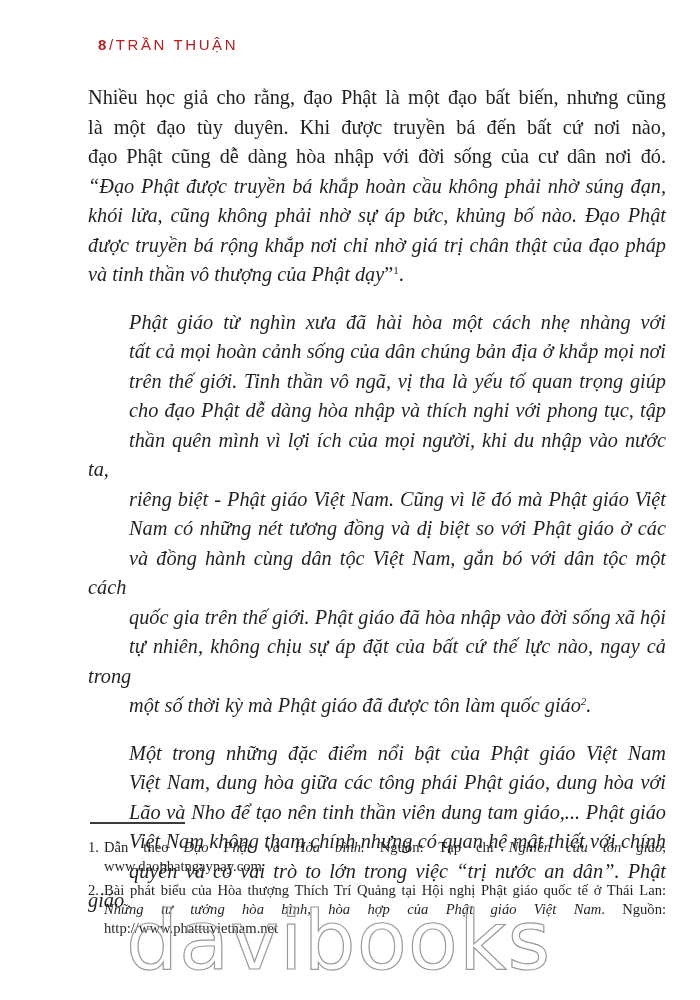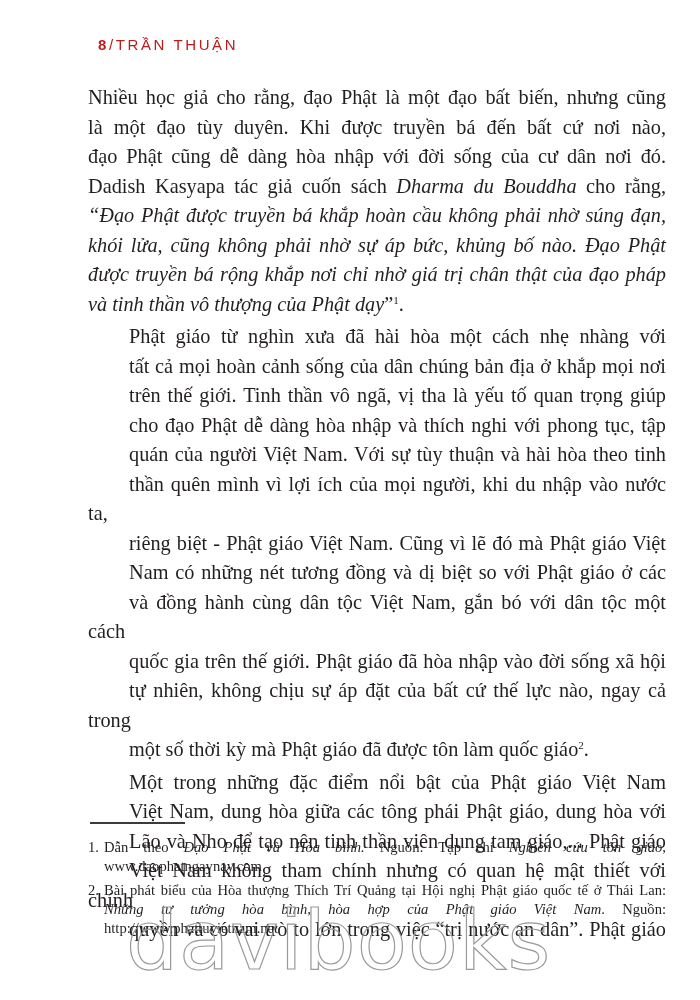--- a/index.html
+++ b/index.html
@@ -12,21 +12,21 @@
     position: absolute; left: 98px; top: 36px;
     font-family: Liberation Sans, sans-serif;
     font-size: 15px; letter-spacing: 2.6px; color: #b91c1c;
   }
   .running-head .pg { font-weight: bold; }
   .body-text {
     position: absolute; left: 88px; top: 83px; width: 578px;
     font-size: 20.3px; line-height: 29.5px; text-align: justify;
   }
   .body-text p { margin: 0; }
-  .body-text p + p { margin-top: 3px; }
+  .body-text p + p { margin-top: 18px; font-style: italic; }
   .body-text p.indent { text-indent: 41px; }
   .line { display: block; text-align-last: justify; }
   .line.last { text-align-last: left; }
   i { font-style: italic; }
   sup { font-size: 11px; vertical-align: 7px; line-height: 0; }
   .rule {
     position: absolute; left: 90px; top: 822px; width: 95px; height: 1.5px;
     background: #3b3b3b;
   }
   .footnotes {
@@ -55,32 +55,30 @@
 
 <div class="running-head">
   <span class="pg">8</span><span>/</span><span>TRẦN THUẬN</span>
 </div>
 
 <div class="body-text" id="body-text">
     <p>
       <span class="line"><span>Nhiều học giả cho rằng, đạo Phật là một đạo bất biến, nhưng cũng</span></span>
       <span class="line"><span>là một đạo tùy duyên. Khi được truyền bá đến bất cứ nơi nào,</span></span>
       <span class="line"><span>đạo Phật cũng dễ dàng hòa nhập với đời sống của cư dân nơi đó.</span></span>
-      <span class="line"><span>Dadish Kasyapa tác giả cuốn sách </span><i>Dharma du Bouddha</i><span> cho rằng,</span></span>
       <span class="line"><i>“Đạo Phật được truyền bá khắp hoàn cầu không phải nhờ súng đạn,</i></span>
       <span class="line"><i>khói lửa, cũng không phải nhờ sự áp bức, khủng bố nào. Đạo Phật</i></span>
       <span class="line"><i>được truyền bá rộng khắp nơi chỉ nhờ giá trị chân thật của đạo pháp</i></span>
       <span class="line last"><i>và tinh thần vô thượng của Phật dạy</i><span>”</span><sup>1</sup><span>.</span></span>
     </p>
     <p class="indent">
       <span class="line"><span>Phật giáo từ nghìn xưa đã hài hòa một cách nhẹ nhàng với</span></span>
       <span class="line"><span>tất cả mọi hoàn cảnh sống của dân chúng bản địa ở khắp mọi nơi</span></span>
       <span class="line"><span>trên thế giới. Tinh thần vô ngã, vị tha là yếu tố quan trọng giúp</span></span>
       <span class="line"><span>cho đạo Phật dễ dàng hòa nhập và thích nghi với phong tục, tập</span></span>
-      <span class="line"><span>quán của người Việt Nam. Với sự tùy thuận và hài hòa theo tinh</span></span>
       <span class="line"><span>thần quên mình vì lợi ích của mọi người, khi du nhập vào nước ta,</span></span>
       <span class="line"><span>riêng biệt - Phật giáo Việt Nam. Cũng vì lẽ đó mà Phật giáo Việt</span></span>
       <span class="line"><span>Nam có những nét tương đồng và dị biệt so với Phật giáo ở các</span></span>
       <span class="line"><span>và đồng hành cùng dân tộc Việt Nam, gắn bó với dân tộc một cách</span></span>
       <span class="line"><span>quốc gia trên thế giới. Phật giáo đã hòa nhập vào đời sống xã hội</span></span>
       <span class="line"><span>tự nhiên, không chịu sự áp đặt của bất cứ thế lực nào, ngay cả trong</span></span>
       <span class="line last"><span>một số thời kỳ mà Phật giáo đã được tôn làm quốc giáo</span><sup>2</sup><span>.</span></span>
     </p>
     <p class="indent">
       <span class="line"><span>Một trong những đặc điểm nổi bật của Phật giáo Việt Nam</span></span>

